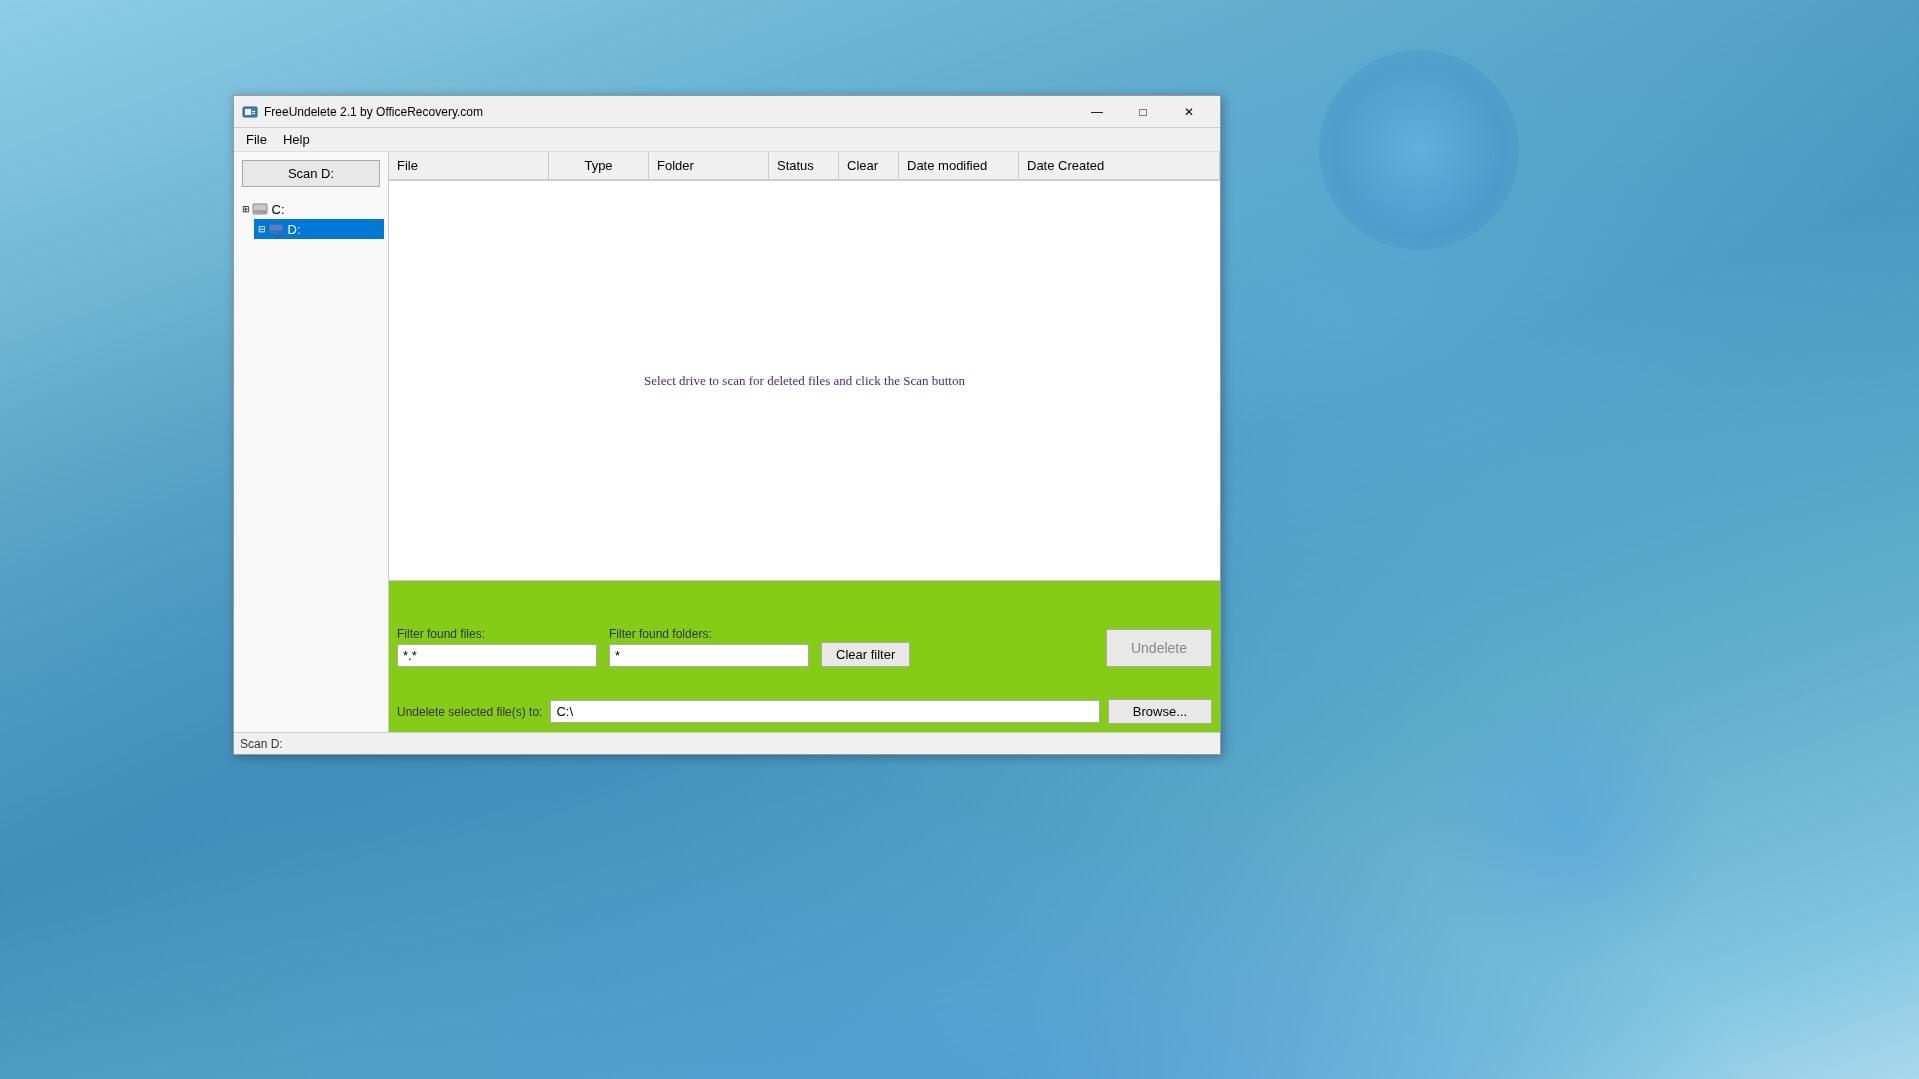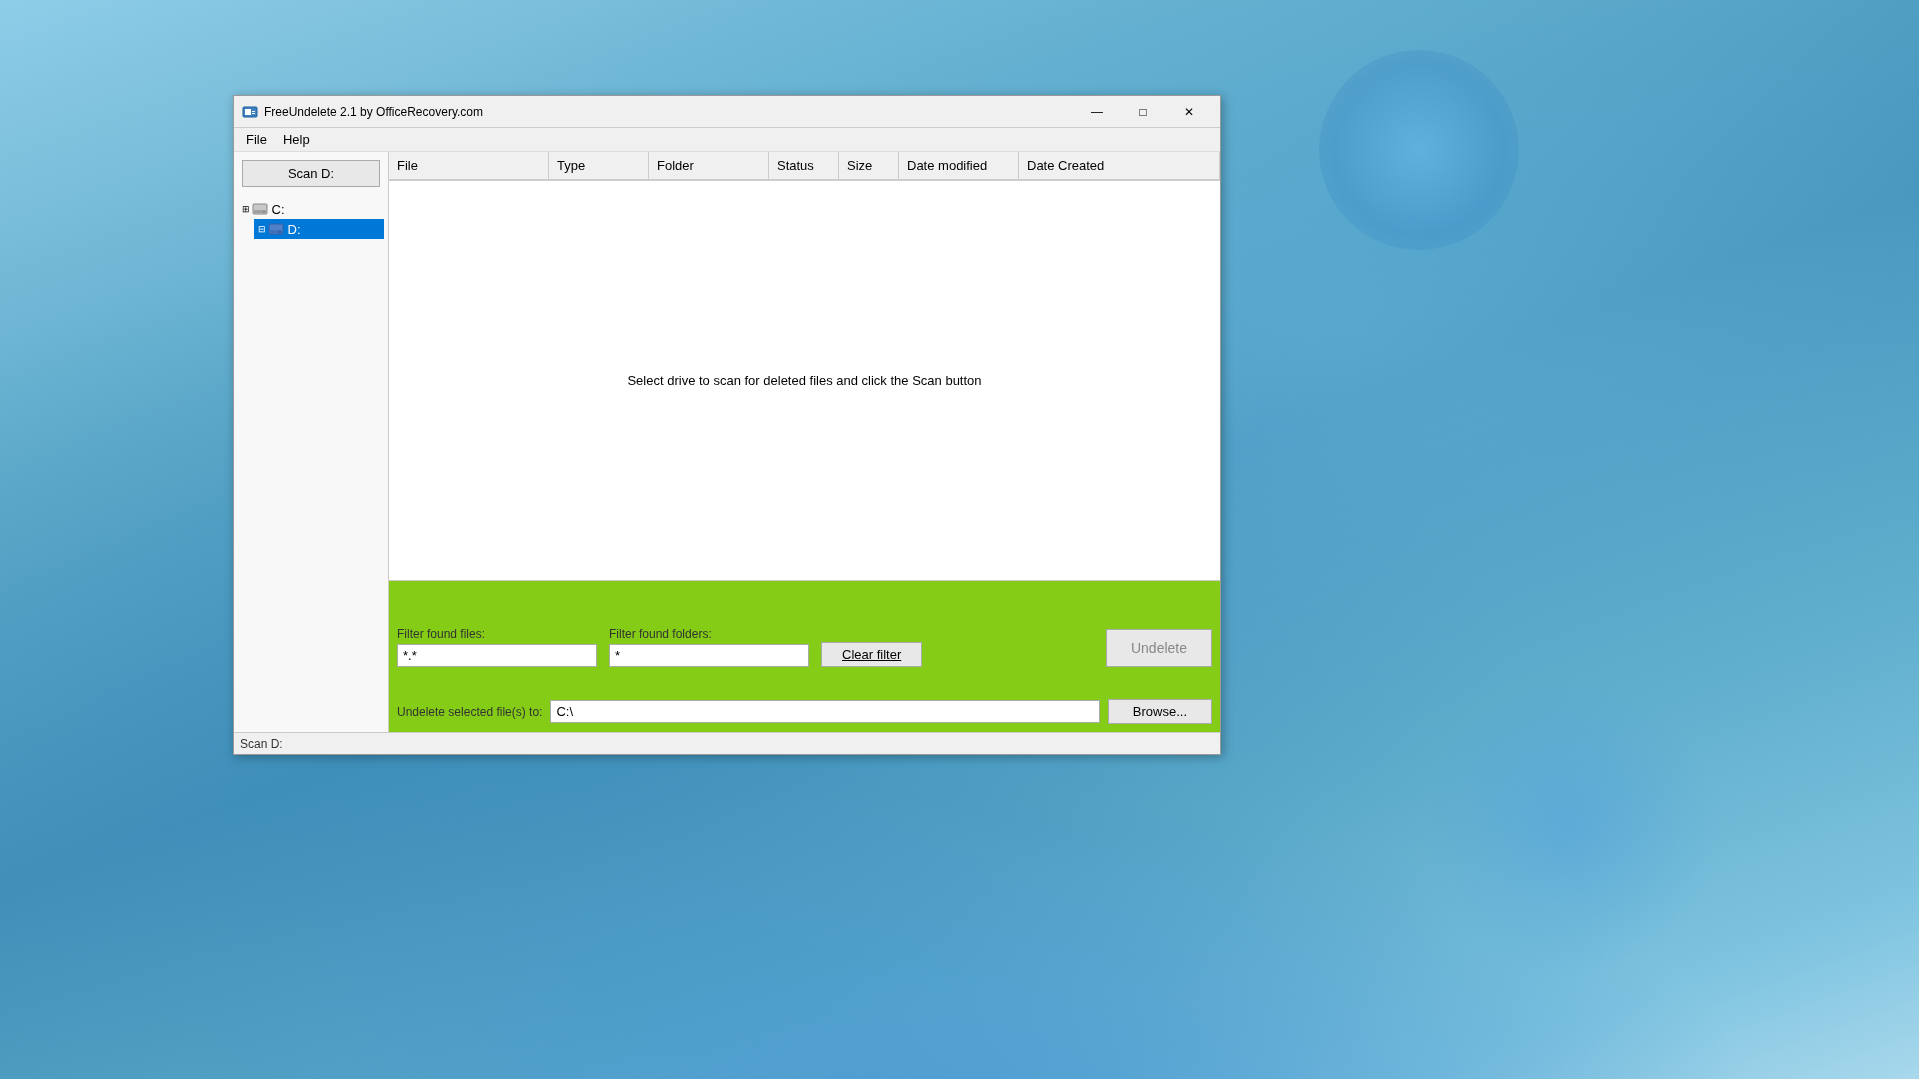--- a/index.html
+++ b/index.html
@@ -173,40 +173,41 @@
     .col-header {
       padding: 6px 8px;
       border-right: 1px solid #ccc;
       font-size: 13px;
       white-space: nowrap;
       cursor: pointer;
       user-select: none;
     }
 
     .col-file { width: 160px; }
-    .col-type { width: 100px; }
+    .col-type { width: 100px; text-align: center; }
     .col-folder { width: 120px; }
     .col-status { width: 70px; }
     .col-size { width: 60px; }
     .col-modified { width: 120px; }
     .col-created { flex: 1; }
 
     .file-list-content {
       flex: 1;
       overflow: auto;
       display: flex;
       align-items: center;
       justify-content: center;
       color: #333;
       font-size: 13px;
     }
 
     .empty-message {
       text-align: left;
-      color: #000000;
+      color: #4c1d95;
+      font-family: Liberation Serif, serif;
     }
 
     .bottom-panel {
       border-top: 1px solid #ccc;
       padding: 8px;
       background: #84cc16;
       flex-shrink: 0;
       display: flex;
       flex-direction: column;
       gap: 8px;
@@ -225,27 +226,26 @@
 
     .filter-input {
       padding: 3px 5px;
       border: 1px solid #aaa;
       background: white;
       font-size: 13px;
       width: 200px;
     }
 
     .clear-filter-btn {
-      padding: 4px 20px;
+      padding: 4px 14px;
       background: #e8e8e8;
       border: 1px solid #aaa;
       cursor: pointer;
       font-size: 13px;
       align-self: flex-end;
-      text-decoration: underline;
     }
 
     .undelete-path-input {
       flex: 1;
       padding: 3px 5px;
       border: 1px solid #aaa;
       background: white;
       font-size: 13px;
     }
 
@@ -388,21 +388,21 @@
           <div class="col-header col-type">
             <span>Type</span>
           </div>
           <div class="col-header col-folder">
             <span>Folder</span>
           </div>
           <div class="col-header col-status">
             <span>Status</span>
           </div>
           <div class="col-header col-size">
-            <span>Size</span>
+            <span>Clear</span>
           </div>
           <div class="col-header col-modified">
             <span>Date modified</span>
           </div>
           <div class="col-header col-created">
             <span>Date Created</span>
           </div>
         </div>
 
         <div class="file-list-content">

